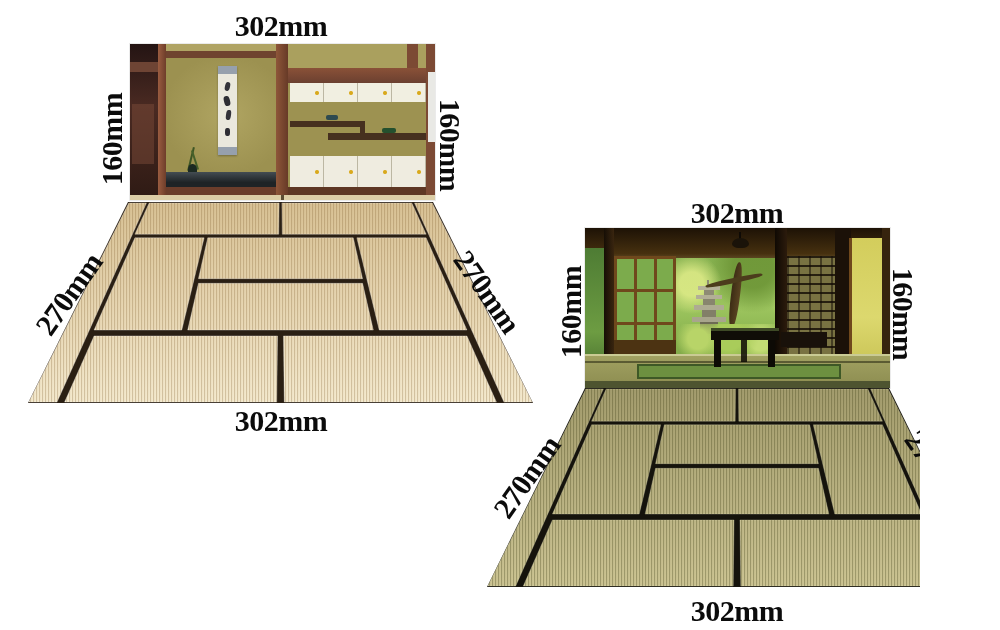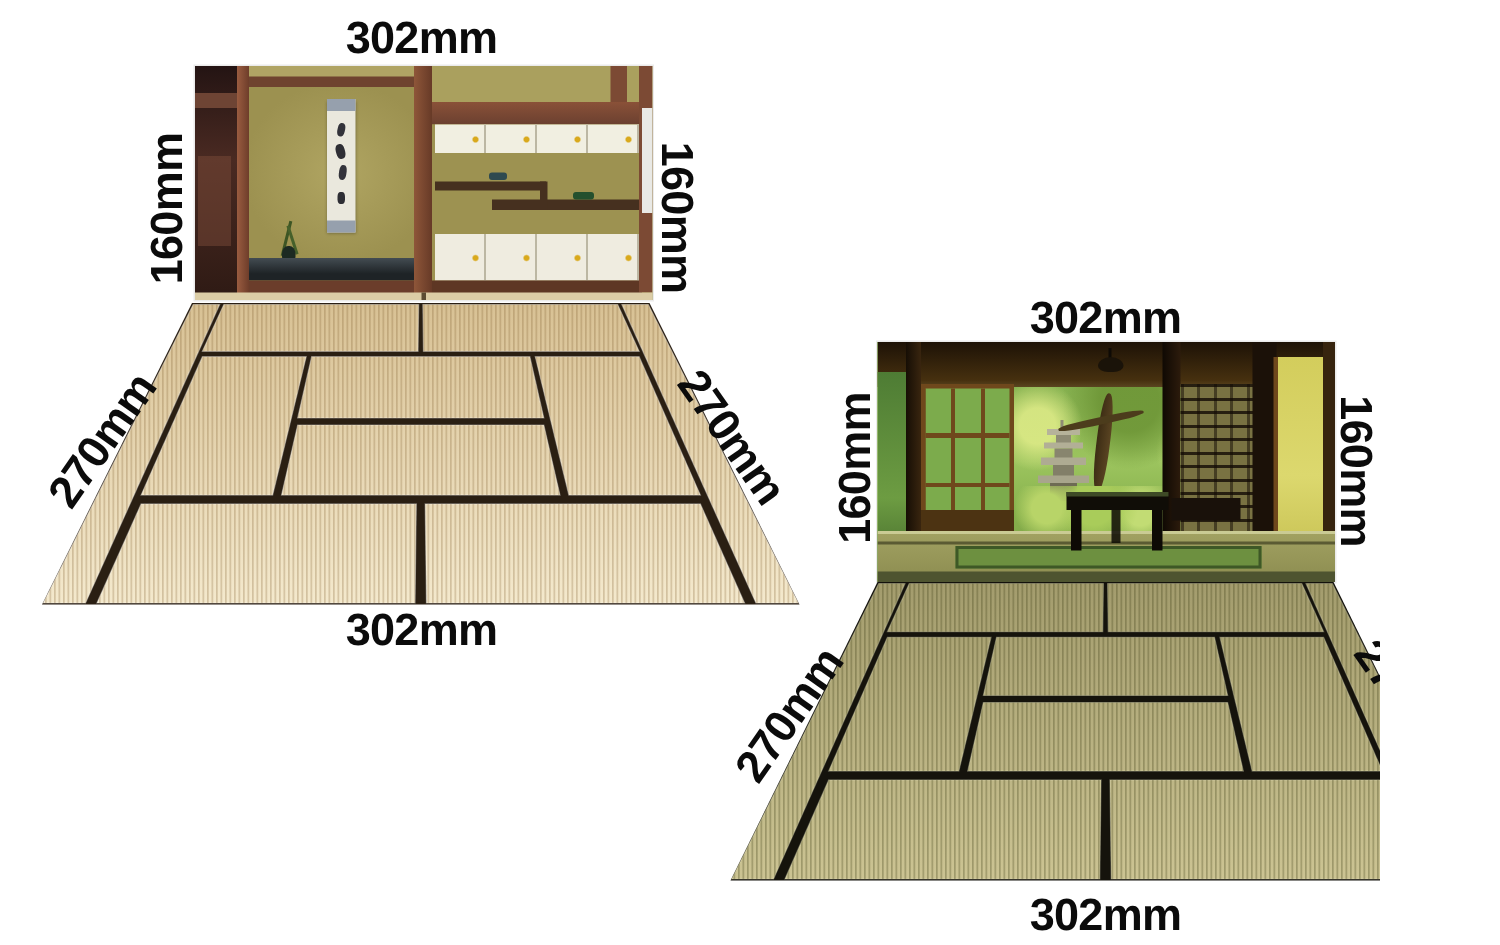--- a/index.html
+++ b/index.html
@@ -1,17 +1,17 @@
 <!DOCTYPE html>
 <html><head>
 <meta charset="utf-8">
 <style>
   html,body{margin:0;padding:0;background:#fff;}
   #canvas{position:relative;width:920px;height:630px;background:#fff;overflow:hidden;
-          font-family:Liberation Sans, sans-serif;}
+          font-family:Liberation Serif, serif;}
   #floors{position:absolute;left:0;top:0;}
   .fig{position:absolute;inset:0;pointer-events:none;}
   .dim{position:absolute;font-weight:bold;font-size:30px;letter-spacing:-0.5px;
        color:#0b0b0b;white-space:nowrap;line-height:1;}
   .photo{position:absolute;overflow:hidden;box-shadow:0 0 0 1px rgba(0,0,0,.08);}
   .photo div{position:absolute;}
 </style>
 </head>
 <body>
 

